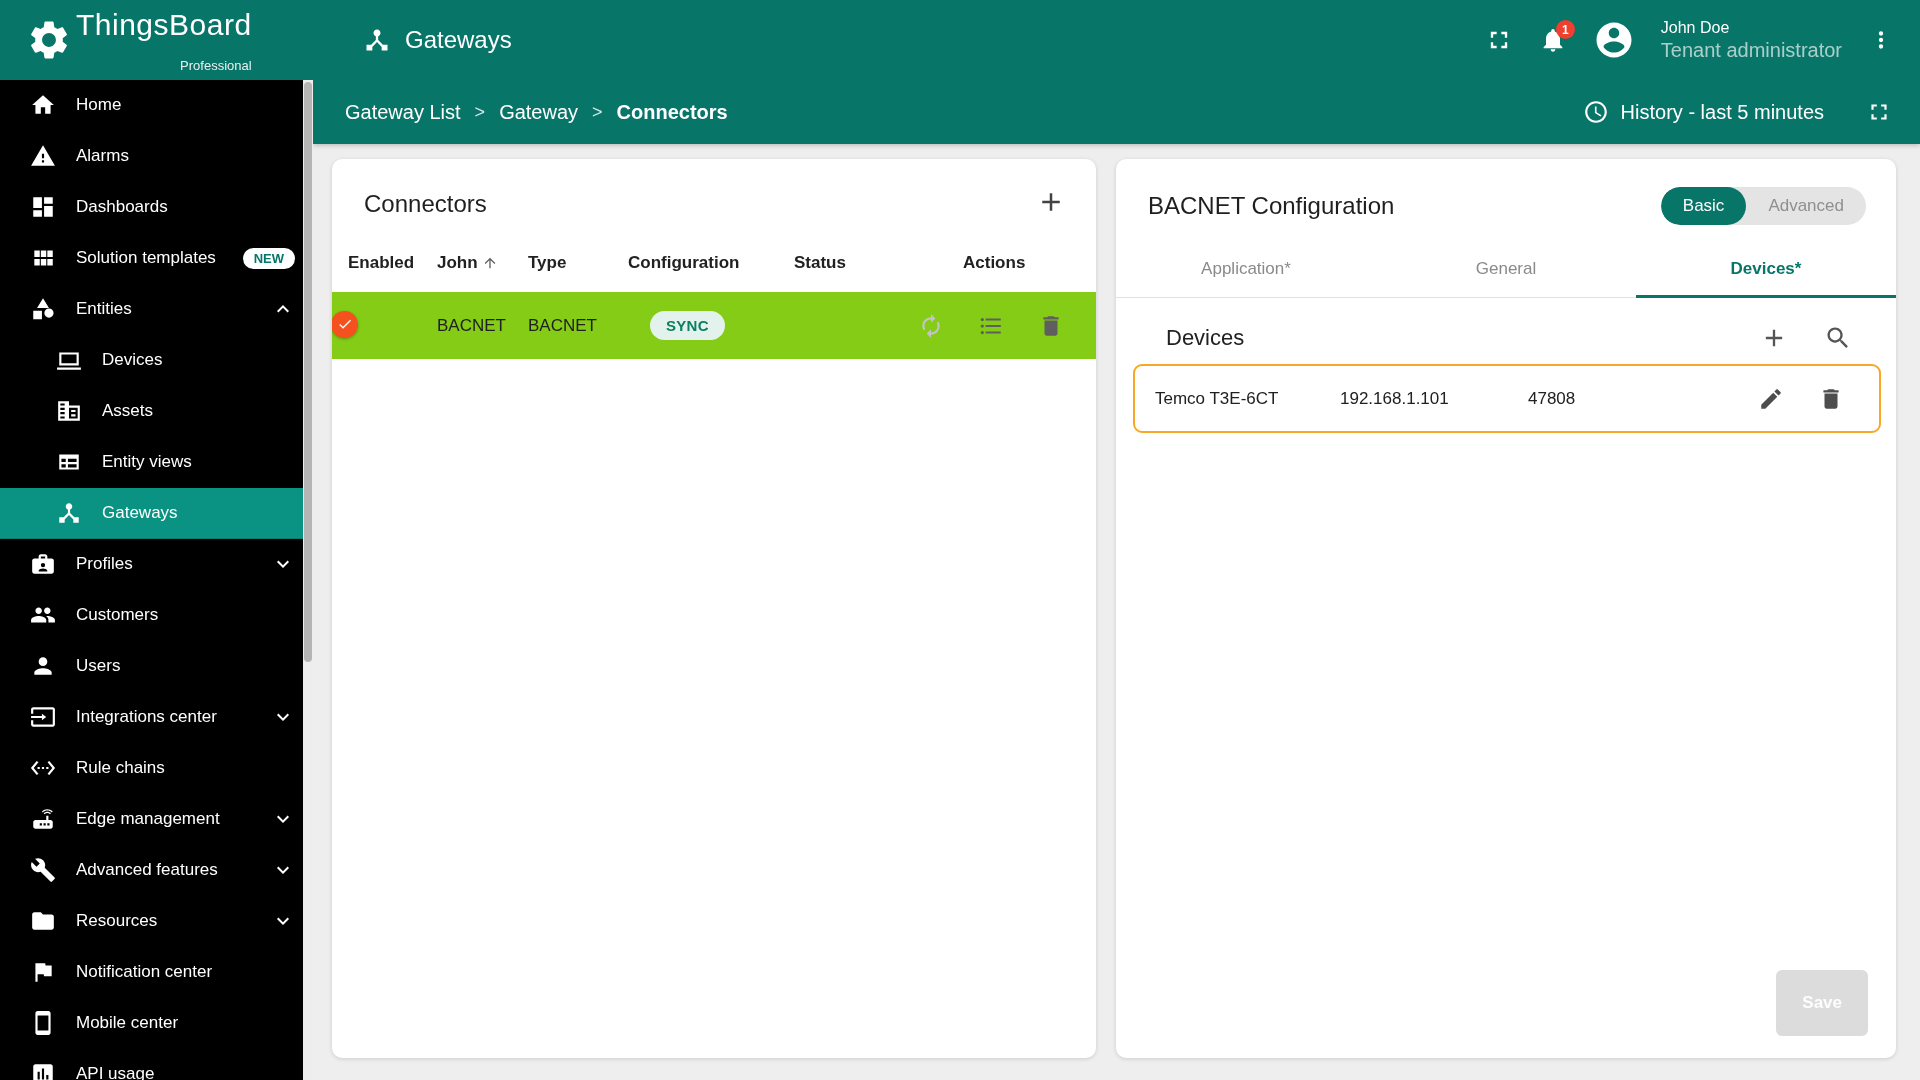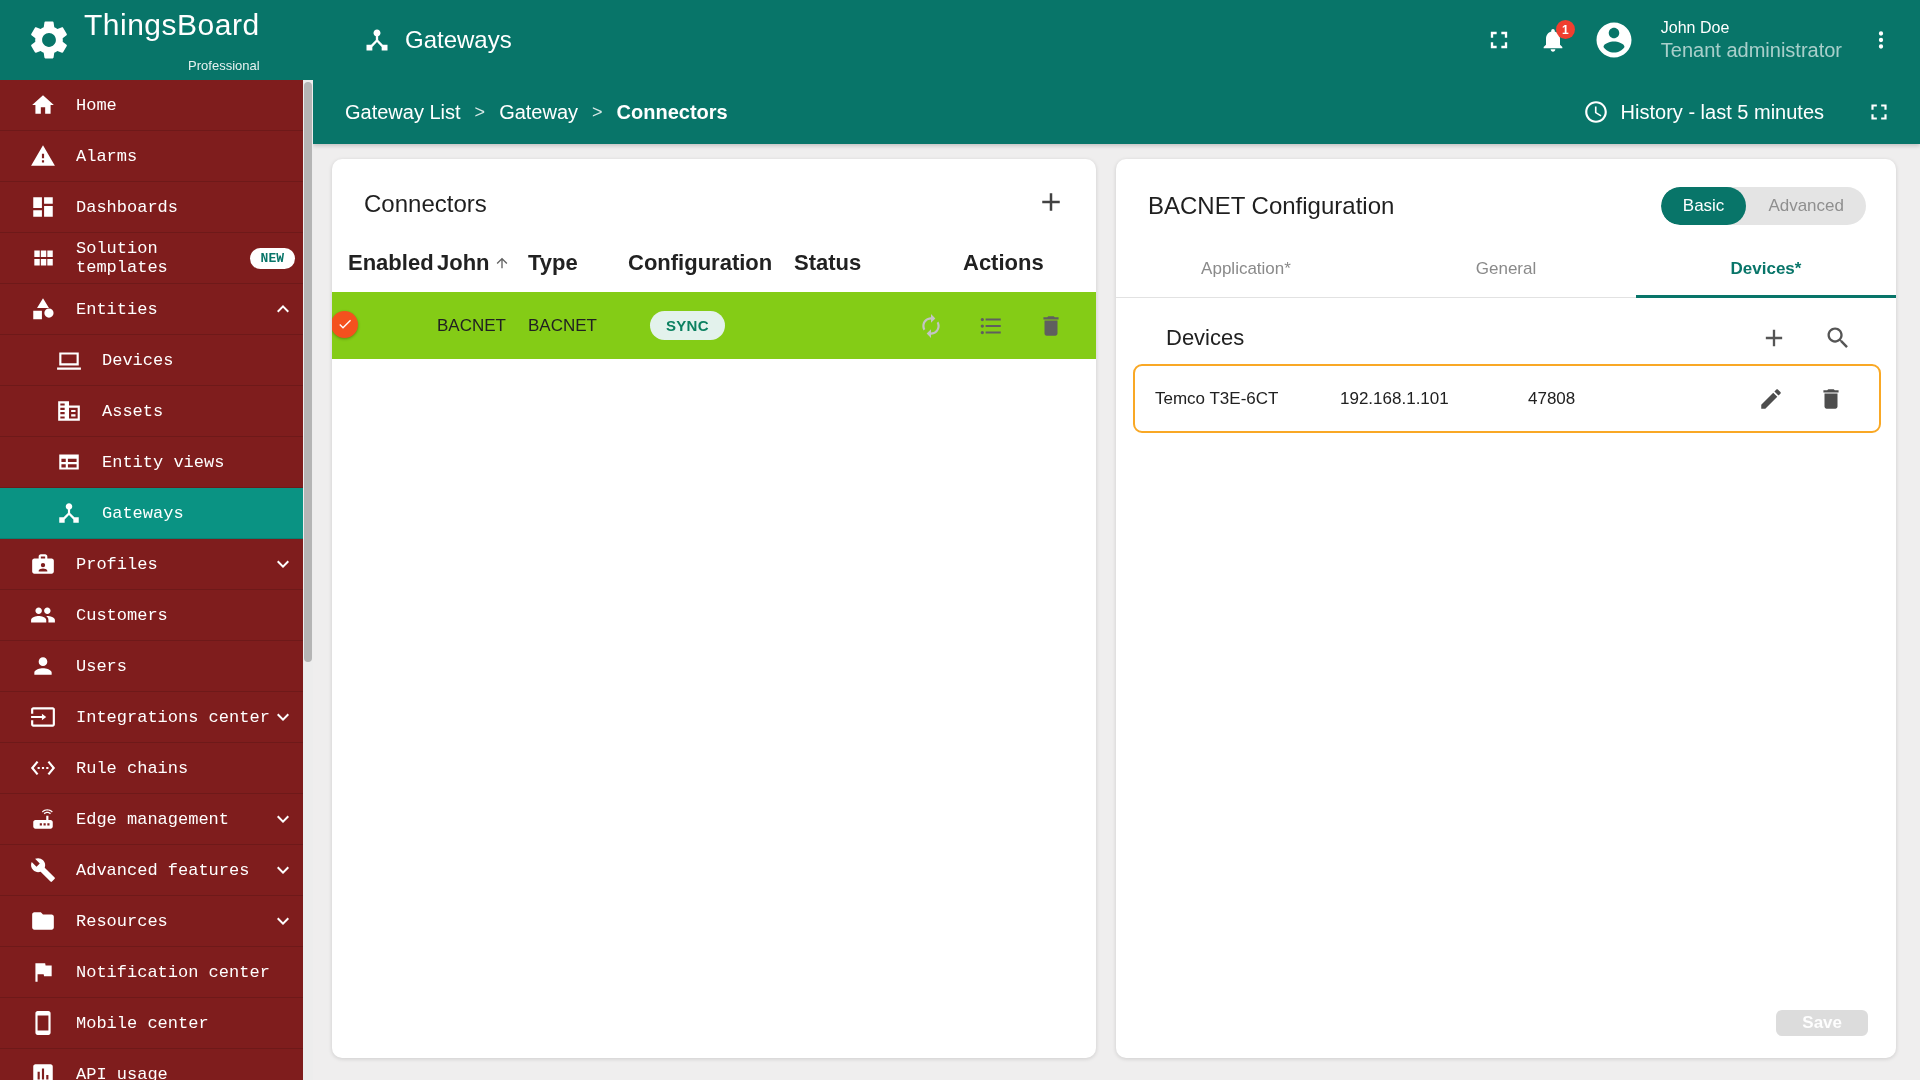--- a/index.html
+++ b/index.html
@@ -2,38 +2,38 @@
 <html><head>
 <meta charset="utf-8">
 <style>
   * { margin:0; padding:0; box-sizing:border-box; }
   html,body { width:1920px; height:1080px; overflow:hidden; }
   body { font-family:"Liberation Sans","DejaVu Sans",sans-serif; background:#EFEEEE; color:#212121; }
   .app { position:relative; width:1920px; height:1080px; }
 
   
   .topbar { position:absolute; top:0; left:0; right:0; height:80px; background:#087569; display:flex; align-items:center; color:#fff; z-index:20; }
-  .brand { width:313px; display:flex; align-items:center; padding-left:26px; gap:12px; flex-shrink:0; }
+  .brand { width:313px; display:flex; align-items:center; padding-left:26px; gap:4px; flex-shrink:0; }
   .brand svg { width:46px; height:46px; }
   .brand-text .brand-name { font-size:30px; font-weight:500; letter-spacing:.5px; }
   .brand-text .brand-sub { font-size:13px; text-align:right; color:rgba(255,255,255,.9); margin-top:16px; }
   .page-title { display:flex; align-items:center; gap:14px; margin-left:50px; font-size:24px; font-weight:500; }
   .page-title svg { width:28px; height:28px; }
   .top-right { margin-left:auto; display:flex; align-items:center; gap:26px; padding-right:26px; }
   .icon-btn { background:none; border:none; color:#fff; cursor:pointer; position:relative; display:flex; align-items:center; }
   .icon-btn svg { width:28px; height:28px; }
   .badge { position:absolute; top:-6px; right:-8px; background:#F03E2F; color:#fff; font-size:12px; font-weight:700; min-width:19px; height:19px; border-radius:10px; display:flex; align-items:center; justify-content:center; padding:0 4px; }
   .avatar svg { width:42px; height:42px; }
   .user-block { line-height:1.25; }
   .user-name { font-size:16px; }
   .user-role { font-size:20px; color:rgba(255,255,255,.65); }
   .kebab svg { width:26px; height:26px; }
 
   
-  .sidebar { position:absolute; top:80px; left:0; width:313px; bottom:0; background:#7f1d1d; overflow:hidden; z-index:10;font-family:Liberation Mono, monospace; }
+  .sidebar { position:absolute; top:80px; left:0; width:313px; bottom:0; background:#000000; overflow:hidden; z-index:10; }
   .nav-item { height:51px; display:flex; align-items:center; padding:0 18px 0 30px; color:#fff; font-size:17px; font-weight:500; border-bottom:1px solid rgba(0,0,0,.13); cursor:pointer; }
   .nav-item .nicon { width:26px; height:26px; margin-right:20px; flex-shrink:0; }
   .nav-item .nicon svg { width:26px; height:26px; display:block; }
   .nav-item.sub { padding-left:56px; }
   .nav-item.selected { background:#0A9383; }
   .chev { margin-left:auto; width:24px; height:24px; }
   .chev svg { width:24px; height:24px; }
   .badge-new { margin-left:auto; background:#fff; color:#087569; font-size:13px; font-weight:700; padding:3px 11px; border-radius:11px; }
   .sb-track { position:absolute; top:0; right:0; bottom:0; width:10px; background:#EDEDED; }
   .sb-thumb { position:absolute; top:2px; right:1px; width:8px; height:580px; background:#B5B5B5; border-radius:4px; }
@@ -55,21 +55,21 @@
   .card { background:#fff; border-radius:10px; box-shadow:0 1px 4px rgba(0,0,0,.14); position:relative; overflow:hidden; }
   .card.connectors { width:764px; flex-shrink:0; }
   .card.bacnet { flex:1; }
 
   
   .card-head { display:flex; justify-content:space-between; align-items:center; padding:28px 30px 14px 32px; }
   .card-title { font-size:24px; font-weight:500; color:#1f1f1f; }
   .plus-btn { background:none; border:none; color:#424242; cursor:pointer; }
   .plus-btn svg { width:30px; height:30px; }
   .conn-grid { display:grid; grid-template-columns:89px 91px 100px 166px 169px 1fr; align-items:center; padding-left:16px; }
-  .conn-head { height:58px; font-size:22px; font-weight:700; color:#212121; }
+  .conn-head { height:58px; font-size:17px; font-weight:700; color:#212121; }
   .name-head { display:flex; align-items:center; gap:4px; cursor:pointer; }
   .name-head svg { width:16px; height:16px; color:#616161; }
   .conn-row { height:67px; background:#84cc16; font-size:17px; color:#212121; }
   .toggle { width:46px; height:18px; background:#F7A58F; border-radius:9px; position:relative; margin-left:8px; cursor:pointer; }
   .toggle .thumb { position:absolute; right:-2px; top:-5px; width:27px; height:27px; border-radius:50%; background:#F4511E; box-shadow:0 1px 3px rgba(0,0,0,.3); display:flex; align-items:center; justify-content:center; }
   .toggle .thumb svg { width:16px; height:16px; color:#fff; }
   .chip { display:inline-block; margin-left:22px; background:#E3F2EC; color:#0B8060; font-size:15px; font-weight:700; padding:6px 16px; border-radius:16px; letter-spacing:.3px; }
   .dot { width:16px; height:16px; border-radius:50%; background:#1E9E2A; margin-left:1px; }
   .row-actions { display:flex; gap:34px; margin-left:-45px; align-items:center; }
   .row-actions .act { background:none; border:none; cursor:pointer; display:flex; }
@@ -87,21 +87,21 @@
   .tab.active::after { content:""; position:absolute; left:0; right:0; bottom:-1px; height:3px; background:#087569; }
   .devices-head { display:flex; align-items:center; padding:26px 44px 8px 50px; }
   .devices-title { font-size:22px; font-weight:500; flex:1; }
   .devices-head .icon-sm { background:none; border:none; color:#555; cursor:pointer; margin-left:36px; display:flex; }
   .devices-head .icon-sm svg { width:28px; height:28px; }
   .dev-grid-head { display:grid; grid-template-columns:185px 188px 1fr; align-items:center; padding-left:37px; height:56px; font-size:17px; font-weight:700; }
   .dev-row { margin:4px 15px 0 17px; border:2px solid #F9A825; border-radius:9px; height:69px; display:grid; grid-template-columns:185px 188px 230px 1fr; align-items:center; padding-left:20px; font-size:17px; background:#fff; }
   .dev-actions { display:flex; justify-content:flex-end; gap:34px; padding-right:48px; }
   .dev-actions .act { background:none; border:none; cursor:pointer; color:#4d4d4d; display:flex; }
   .dev-actions svg { width:26px; height:26px; }
-  .save-btn { position:absolute; right:28px; bottom:22px; background:#DCDCDC; color:rgba(255,255,255,.95); border:none; font-size:17px; font-weight:600; padding:3px 26px; border-radius:6px; cursor:default; font-family:inherit; }
+  .save-btn { position:absolute; right:28px; bottom:22px; background:#DCDCDC; color:rgba(255,255,255,.95); border:none; font-size:17px; font-weight:600; padding:23px 26px; border-radius:6px; cursor:default; font-family:inherit; }
 </style>
 </head>
 <body>
 
 <div class="app">
 
   <header class="topbar">
     <div class="brand">
       <svg viewBox="0 0 24 24" fill="currentColor">
           <path d="M19.14 12.94c.04-.3.06-.61.06-.94 0-.32-.02-.64-.07-.94l2.03-1.58c.18-.14.23-.41.12-.61l-1.92-3.32c-.12-.22-.37-.29-.59-.22l-2.39.96c-.5-.38-1.03-.7-1.62-.94l-.36-2.54c-.04-.24-.24-.41-.48-.41h-3.84c-.24 0-.43.17-.47.41l-.36 2.54c-.59.24-1.13.57-1.62.94l-2.39-.96c-.22-.08-.47 0-.59.22L2.74 8.87c-.12.21-.08.47.12.61l2.03 1.58c-.05.3-.09.63-.09.94s.02.64.07.94l-2.03 1.58c-.18.14-.23.41-.12.61l1.92 3.32c.12.22.37.29.59.22l2.39-.96c.5.38 1.03.7 1.62.94l.36 2.54c.05.24.24.41.48.41h3.84c.24 0 .44-.17.47-.41l.36-2.54c.59-.24 1.13-.56 1.62-.94l2.39.96c.22.08.47 0 .59-.22l1.92-3.32c.12-.22.07-.47-.12-.61l-2.01-1.58zM12 15.6c-1.98 0-3.6-1.62-3.6-3.6s1.62-3.6 3.6-3.6 3.6 1.62 3.6 3.6-1.62 3.6-3.6 3.6z"></path>

